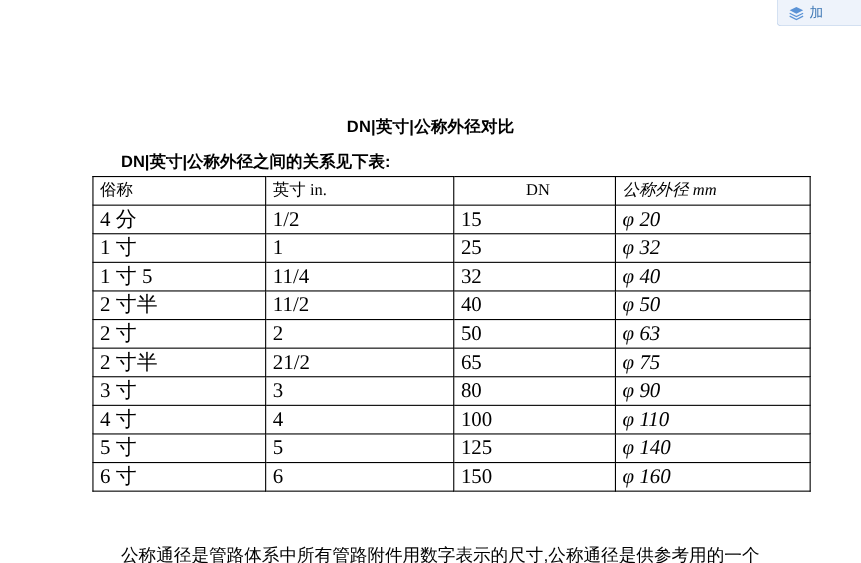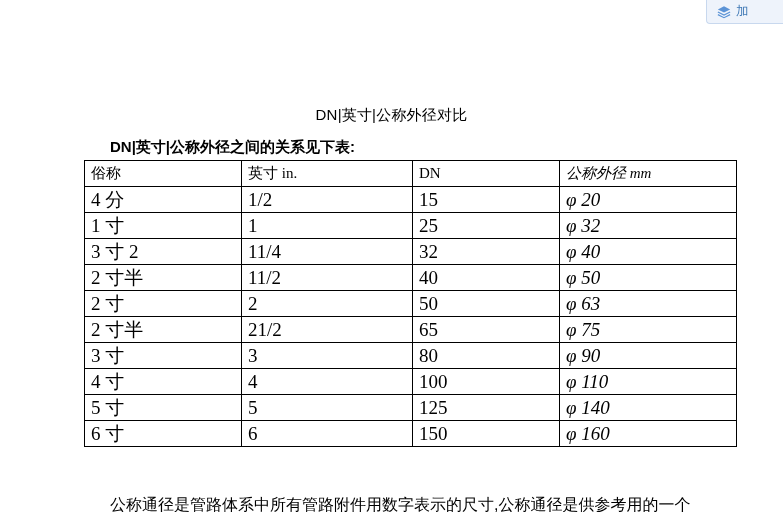--- a/index.html
+++ b/index.html
@@ -69,21 +69,21 @@
   }
 
   .doc-title {
     position: absolute;
     top: 106px;
     left: 0;
     width: 783px;
     text-align: center;
     font-size: 15px;
     font-family: "Liberation Sans", sans-serif;
-    font-weight: 400;
+    font-weight: 700;
     letter-spacing: 0.2px;
   }
 
   .doc-intro {
     position: absolute;
     top: 138px;
     left: 110px;
     font-size: 15px;
     font-family: "Liberation Sans", sans-serif;
     font-weight: 600;
@@ -108,21 +108,21 @@
     white-space: nowrap;
   }
   table.dn-table tr.header td {
     font-size: 15px;
   }
   table.dn-table td.c0 { width: 150px; }
   table.dn-table td.c1 { width: 164px; }
   table.dn-table td.c2 { width: 140px; }
   table.dn-table td.c3 { width: 170px; font-style: italic; }
 
-  td.center { padding-left: 0; }
+  td.center { text-align: center; padding-left: 0; }
 
   .doc-footer {
     position: absolute;
     top: 495px;
     left: 110px;
     font-size: 16px;
     font-family: Liberation Sans, sans-serif;
     white-space: nowrap;
   }
 </style>
@@ -163,21 +163,21 @@
         <td class="c2">15</td>
         <td class="c3">φ 20</td>
       </tr>
       <tr>
         <td class="c0">1 寸</td>
         <td class="c1">1</td>
         <td class="c2">25</td>
         <td class="c3">φ 32</td>
       </tr>
       <tr>
-        <td class="c0">3 寸 2</td>
+        <td class="c0">1 寸 5</td>
         <td class="c1">11/4</td>
         <td class="c2">32</td>
         <td class="c3">φ 40</td>
       </tr>
       <tr>
         <td class="c0">2 寸半</td>
         <td class="c1">11/2</td>
         <td class="c2">40</td>
         <td class="c3">φ 50</td>
       </tr>

